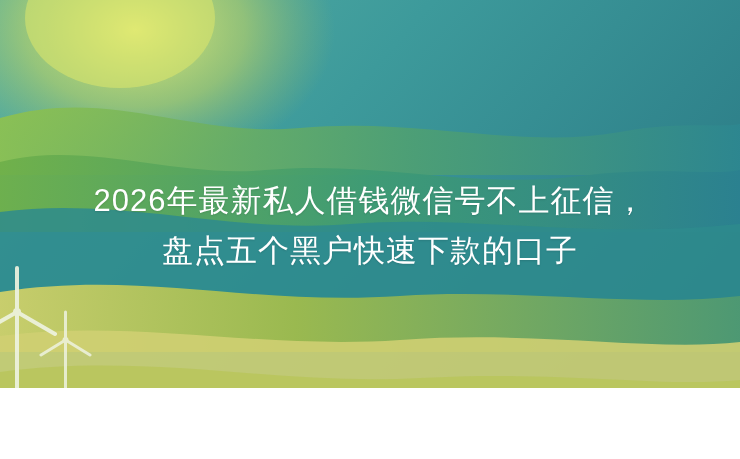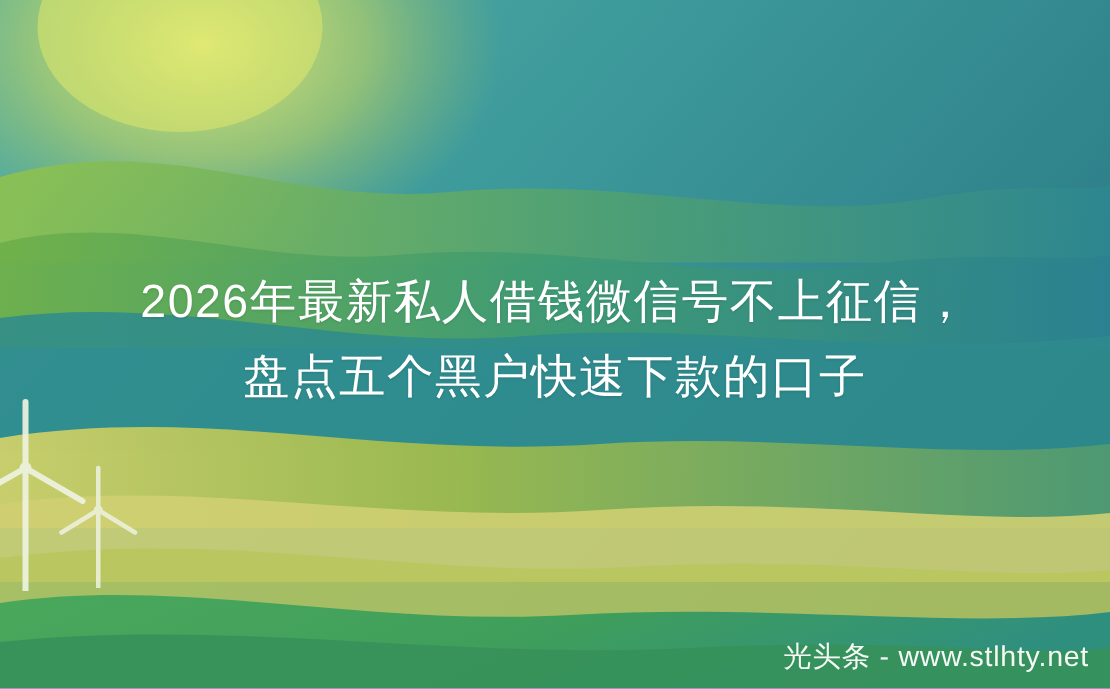--- a/index.html
+++ b/index.html
@@ -3,21 +3,21 @@
 <meta charset="utf-8">
 <style>
   html, body { margin:0; padding:0; }
   body {
     width: 740px; height: 459px;
     font-family: "Liberation Sans", sans-serif;
     overflow: hidden;
   }
   .poster {
     position: relative;
-    width: 740px; height: 459px;
+    width: 740px; height: 388px;
     overflow: hidden;
     background: #d946ef;
   }
   .poster svg.bg {
     position: absolute; inset: 0;
     width: 740px; height: 459px;
     display: block;
   }
   .headline {
     position: absolute;
@@ -115,15 +115,14 @@
       <circle cx="65.5" cy="340" r="3" fill="#eef3e0"></circle>
       <path d="M65.5,340 L65.5,312" stroke="#eef3e0" stroke-width="3" stroke-linecap="round"></path>
       <path d="M65.5,340 L90,355" stroke="#eef3e0" stroke-width="3" stroke-linecap="round"></path>
       <path d="M65.5,340 L41,355" stroke="#eef3e0" stroke-width="3" stroke-linecap="round"></path>
     </g>
   </svg>
 
   <div class="headline">2026年最新私人借钱微信号不上征信，
 盘点五个黑户快速下款的口子</div>
 
-  <div class="watermark">光头条 - www.stlhty.net</div>
 
 </div>
 
 </body></html>

